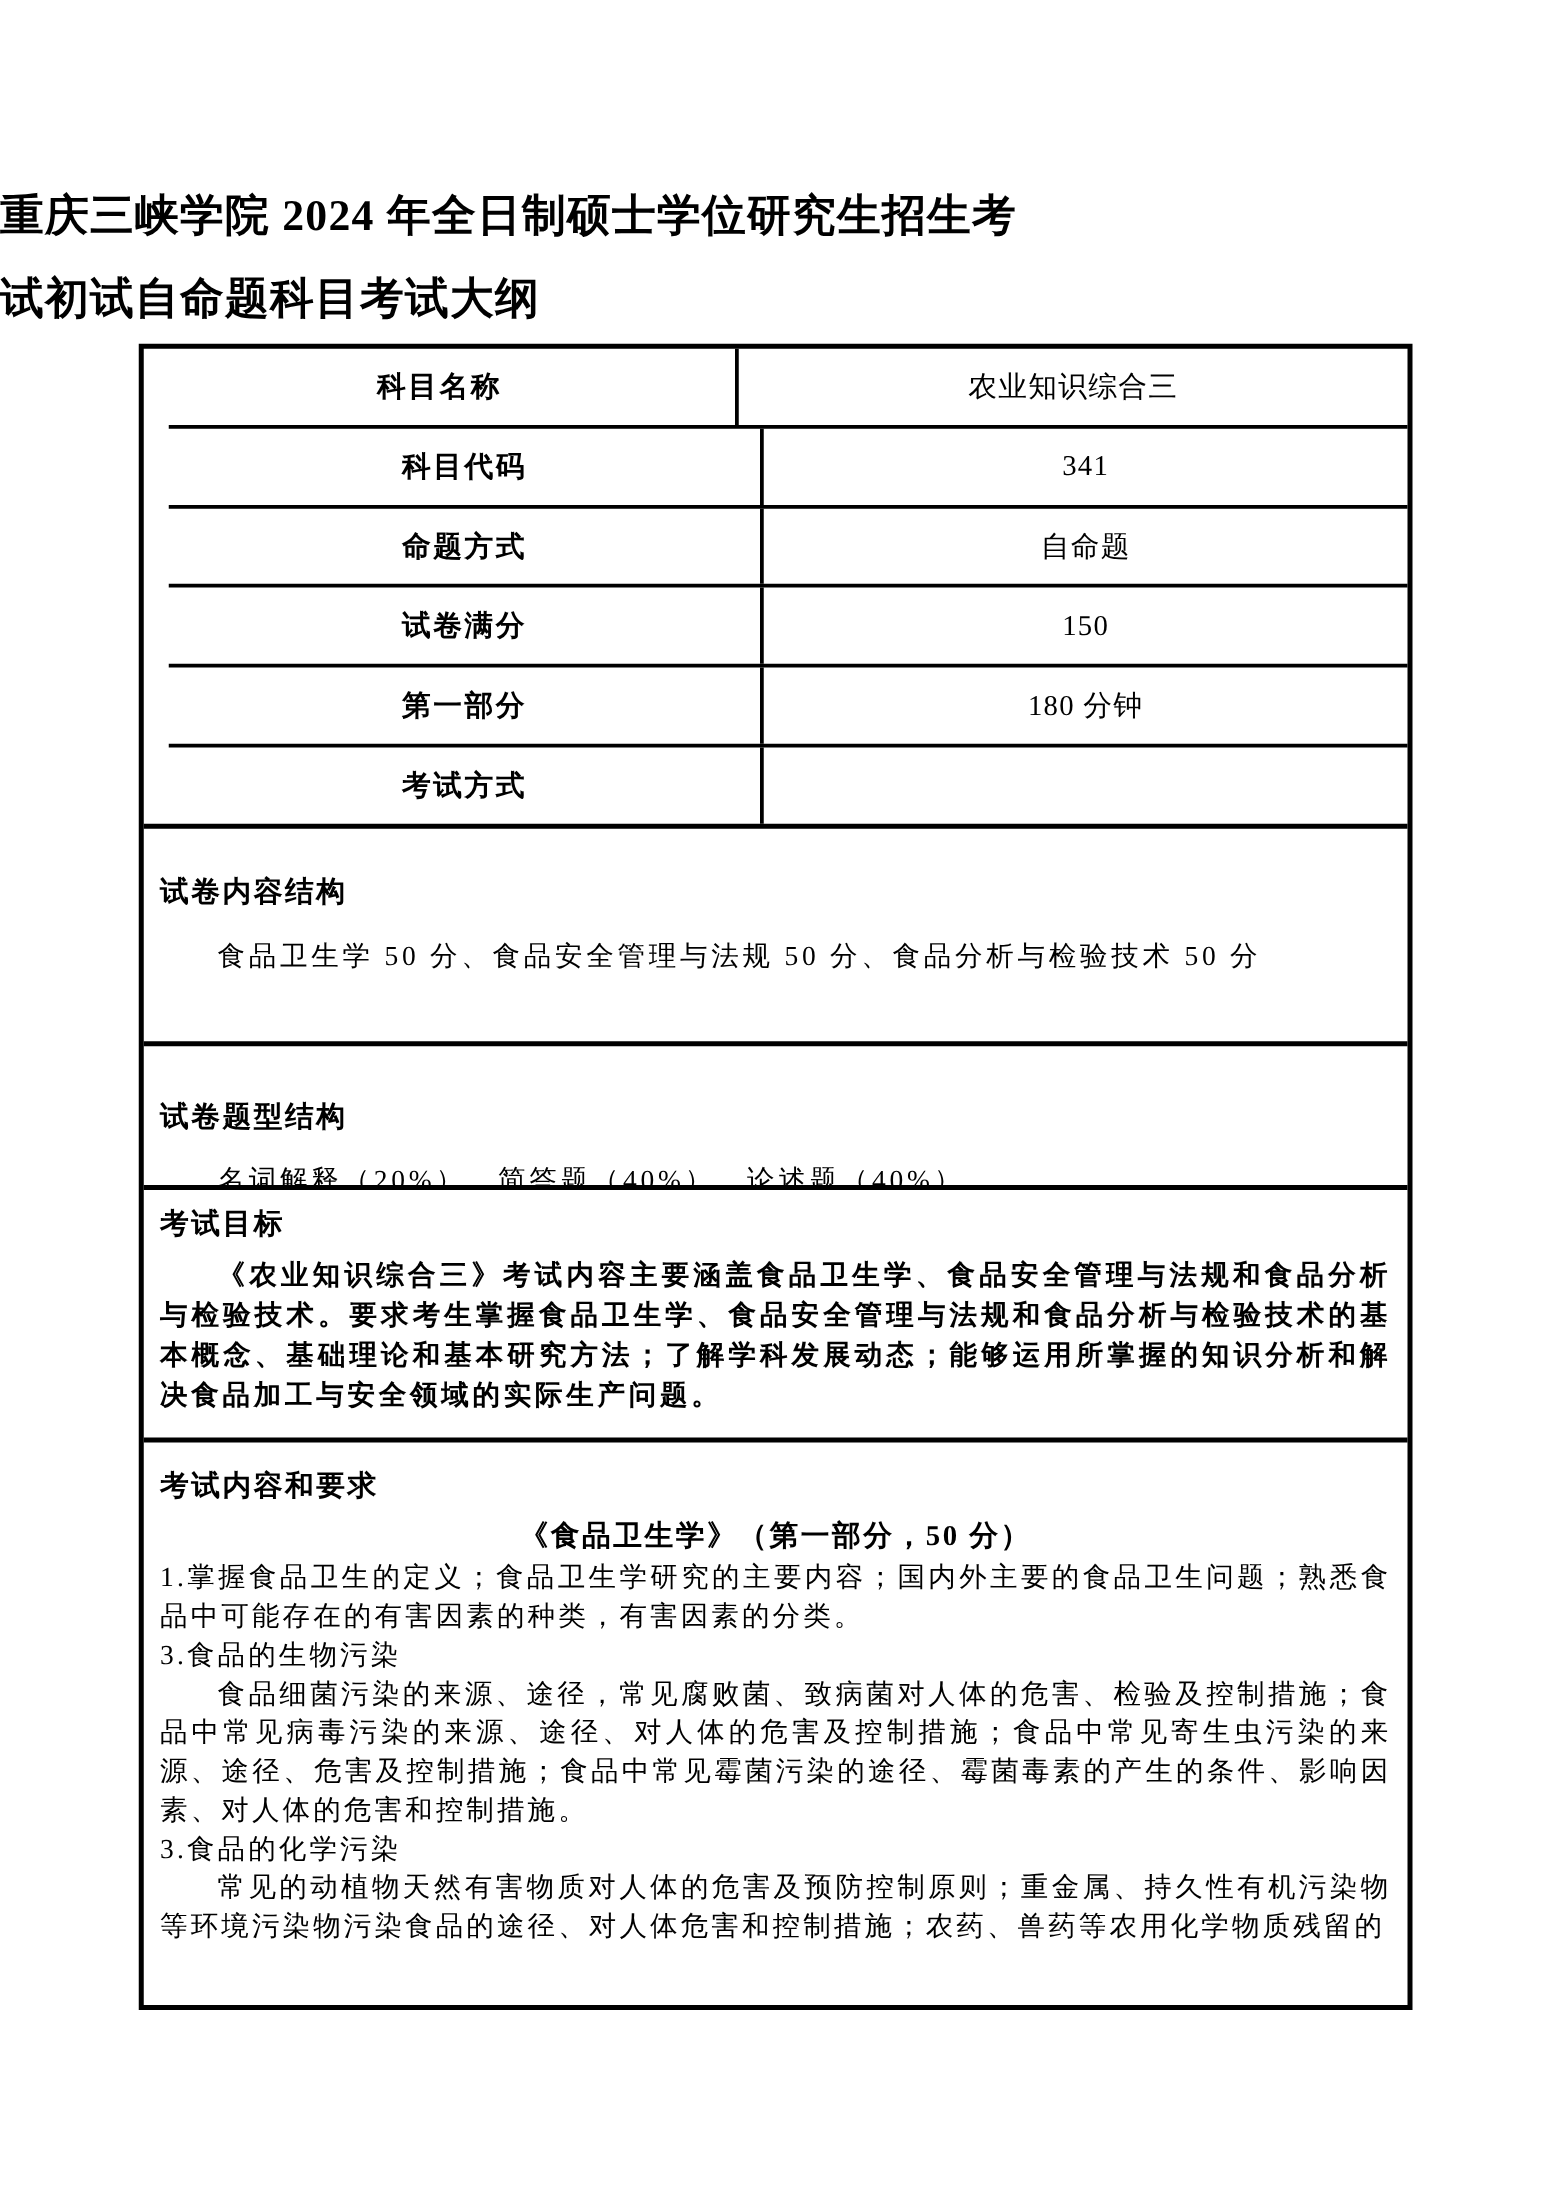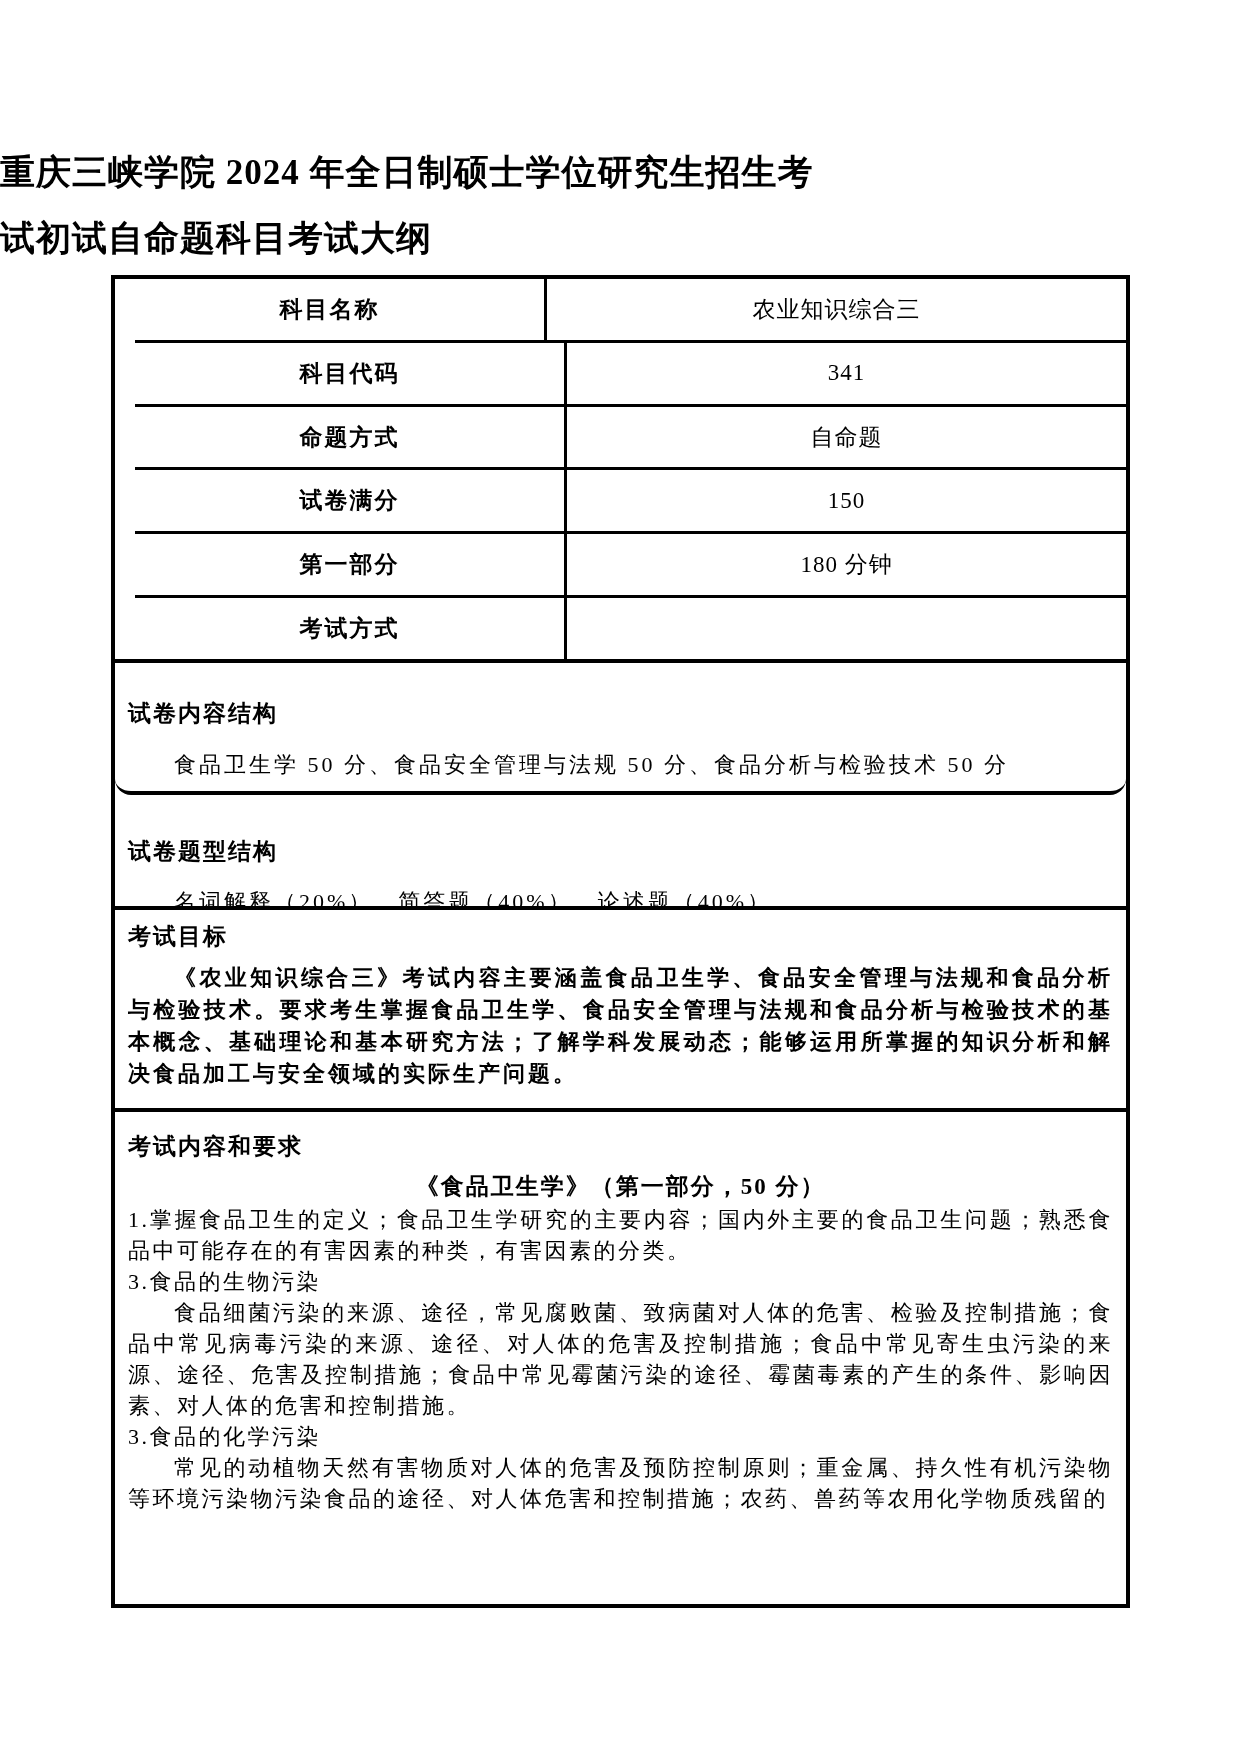--- a/index.html
+++ b/index.html
@@ -28,37 +28,37 @@
     background:#fff;
   }
   .kv-block {
     height:384px;
     border-bottom:4px solid #000;
     display:flex; flex-direction:column;
   }
   .kv-row { flex:1; display:flex; }
   .kv-row + .kv-row { border-top:3px solid #000;margin-left:20px; }
   .kv-label {
-    width:432px;
+    width:476px;
     border-right:3px solid #000;
     display:flex; align-items:center; justify-content:center;
     font-weight:bold; font-size:23px; letter-spacing:2px;
   }
   .kv-value {
     flex:1;
     display:flex; align-items:center; justify-content:center;
     font-size:23px; letter-spacing:1px;
   }
   .section {
     border-bottom:4px solid #000;
     padding:0 13px;
     overflow:hidden;
   }
   .sec-label { font-weight:bold; font-size:23px; letter-spacing:2px; line-height:30px; }
-  .sec-a { height:132px;border-radius:16px; }
+  .sec-a { height:174px; }
   .sec-a .sec-label { padding-top:36px; }
   .sec-a .sec-text { margin-top:21px; }
   .sec-b { height:115px; }
   .sec-b .sec-label { padding-top:42px; }
   .sec-b .sec-text { margin-top:20px; }
   .sec-c { height:202px; }
   .sec-c .sec-label { padding-top:12px; }
   .sec-c .para { margin-top:10px;font-weight:bold; }
   .sec-d { height:449px; border-bottom:none; }
   .sec-d .sec-label { padding-top:20px; }

